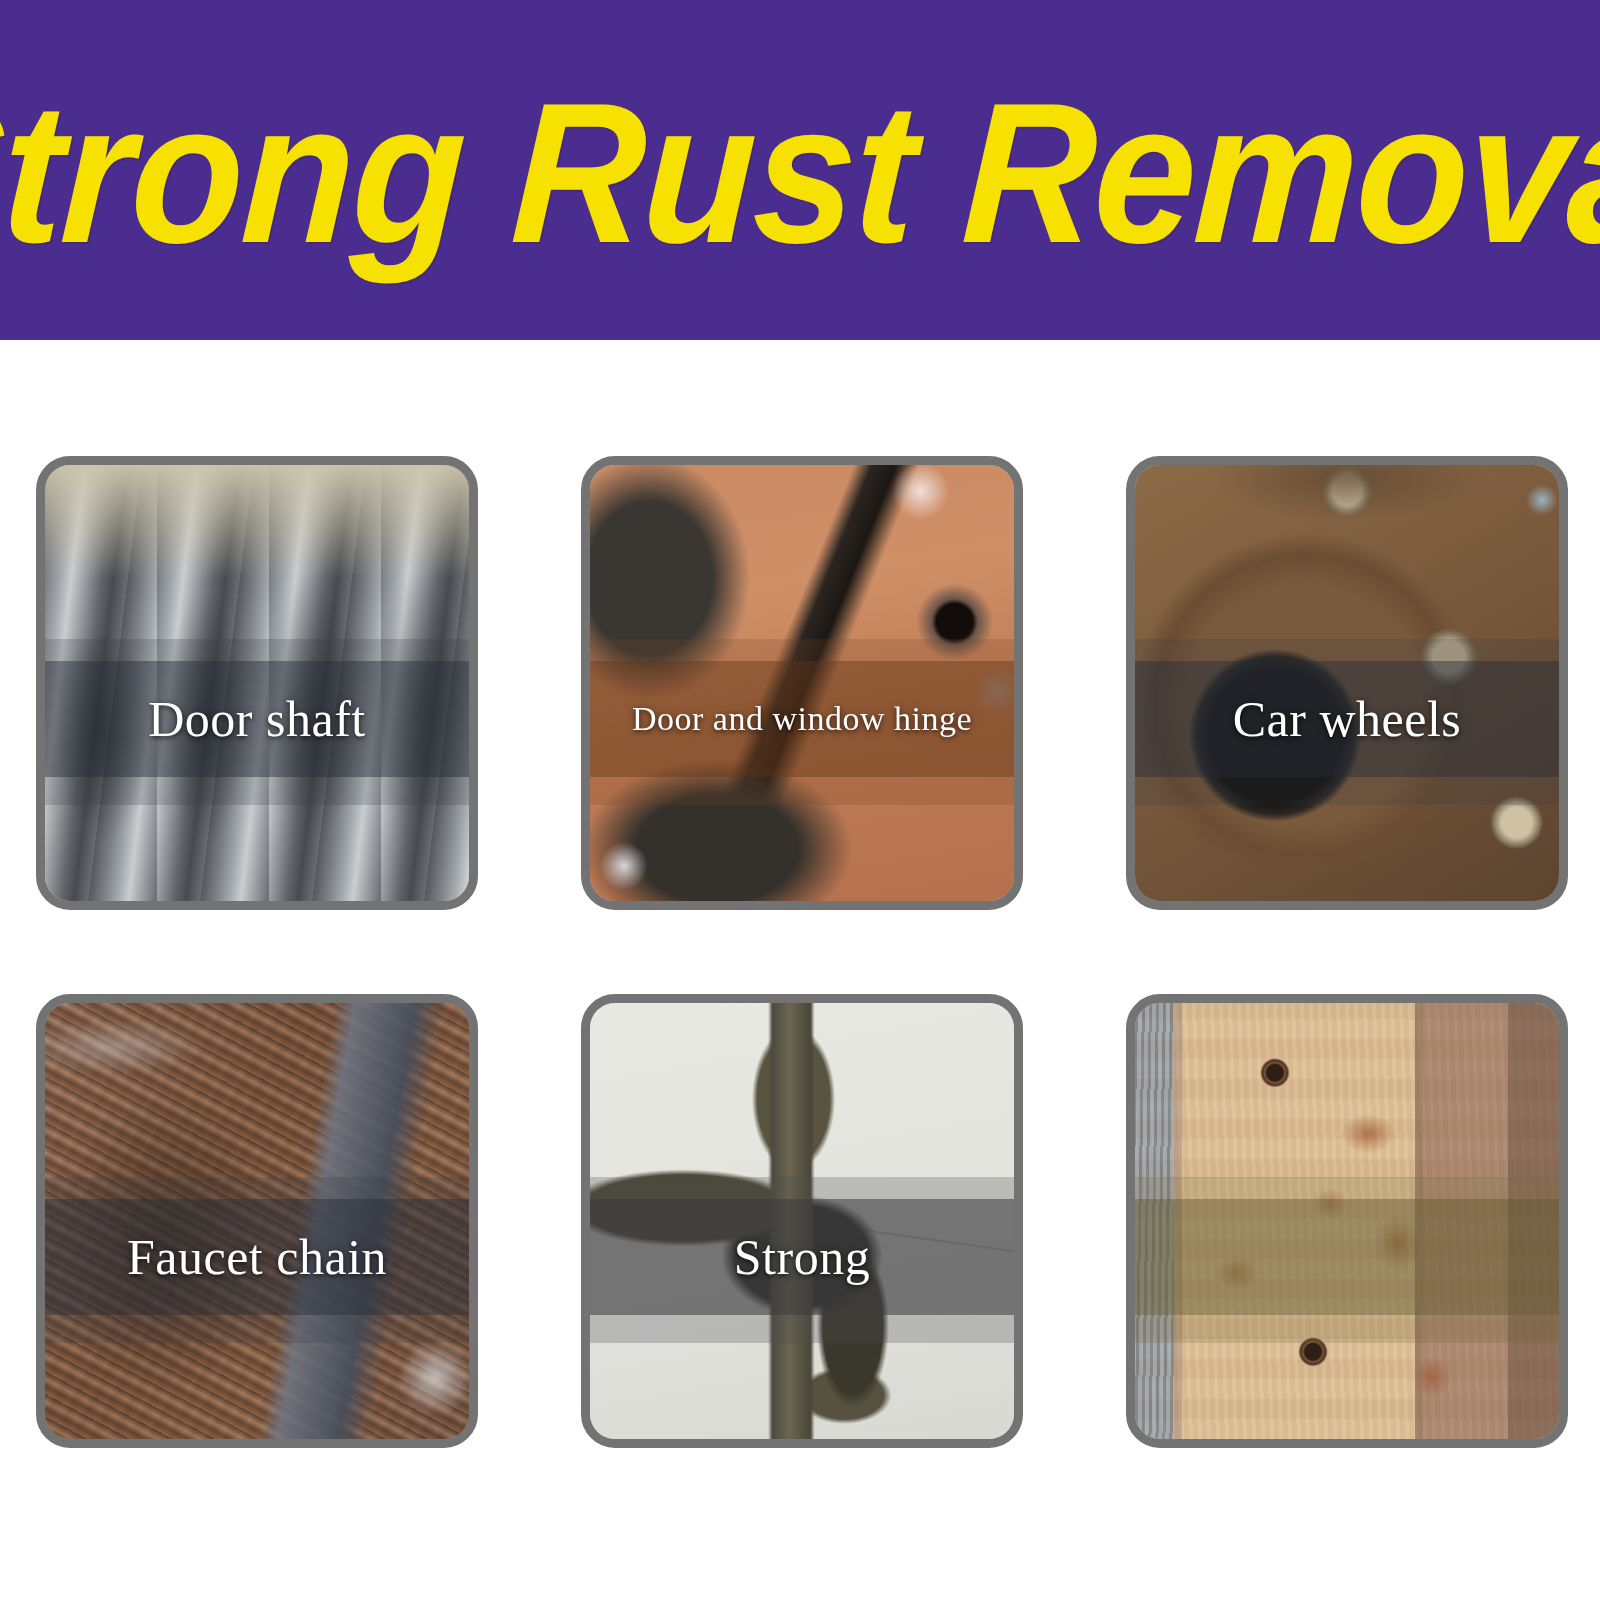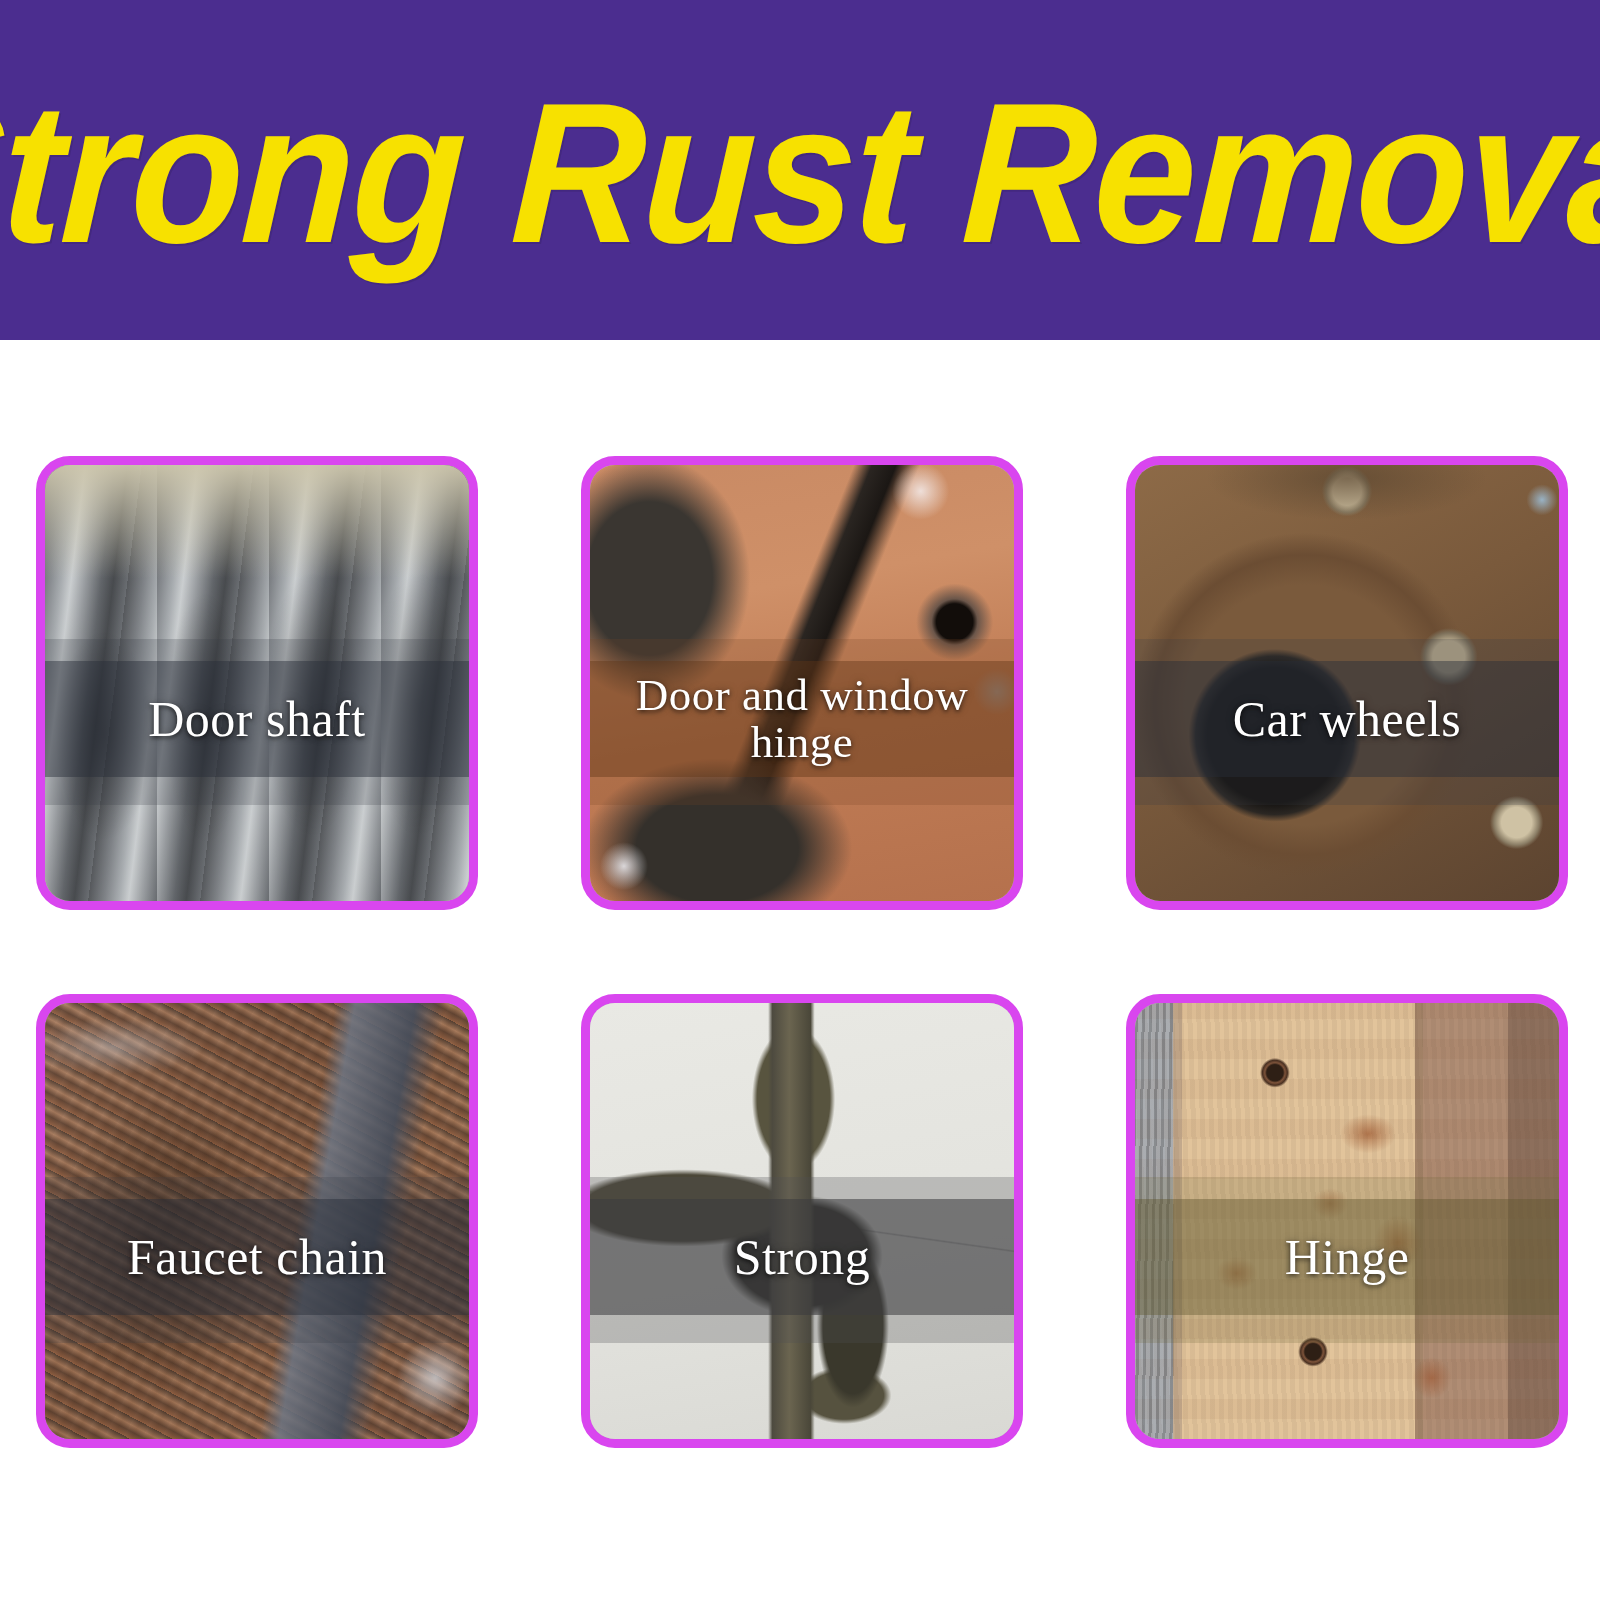--- a/index.html
+++ b/index.html
@@ -39,21 +39,21 @@
     display:grid;
     grid-template-columns:repeat(3,442px);
     grid-template-rows:repeat(2,454px);
     column-gap:103px;
     row-gap:84px;
   }
 
   .tile{
     position:relative;
     width:442px;height:454px;
-    border:9px solid #d946ef;
+    border:9px solid #737373;
     border-radius:34px;
     box-sizing:border-box;
     overflow:hidden;
     background:#bbb;
   }
   .tile-photo{
     position:absolute;inset:0;
     background-repeat:no-repeat;
     background-size:cover;
   }
@@ -91,21 +91,21 @@
     color:#ffffff;
     font-family:"Liberation Serif", serif;
     font-size:50px;
     line-height:1.05;
     text-align:center;
     text-shadow:0 2px 4px rgba(0,0,0,0.55), 0 0 8px rgba(0,0,0,0.35);
     padding:0 14px;
     box-sizing:border-box;
     letter-spacing:0.5px;
   }
-  .caption.two-line{font-size:45px;}
+  .caption.two-line{font-size:34px;}
 
   
 
   
   .ph-shaft{
     background:
       linear-gradient(95deg, rgba(255,255,255,0.12) 0 100%),
       repeating-linear-gradient(97deg,
         #3f4246 0px,#6d7176 16px,#9ba0a4 30px,#c3c7c9 40px,
         #8a8e92 54px,#4c5055 70px,#2f3236 82px,#55595e 96px),
@@ -269,17 +269,16 @@
       <div class="tile-photo ph-faucet"></div>
       <div class="band-outer"></div>
       <div class="band-inner"></div>
       <div class="caption">Strong</div>
     </div>
 
     <div class="tile olive">
       <div class="tile-photo ph-hinge"></div>
       <div class="band-outer"></div>
       <div class="band-inner"></div>
-      <div class="caption">Hinge</div>
     </div>
 
   </div>
 </div>
 
 </body></html>

